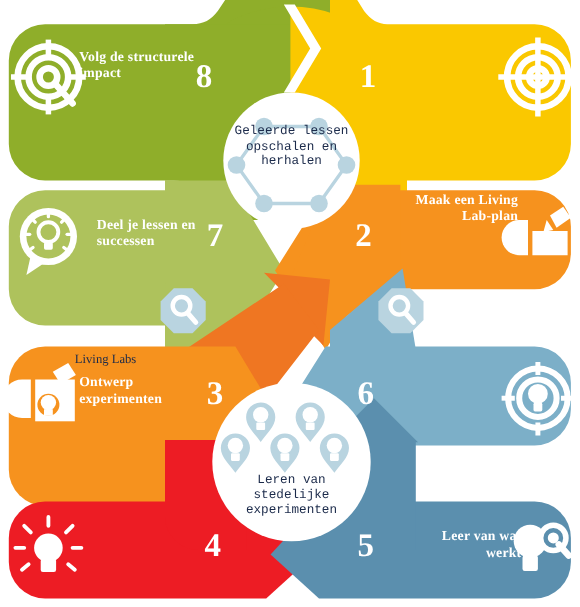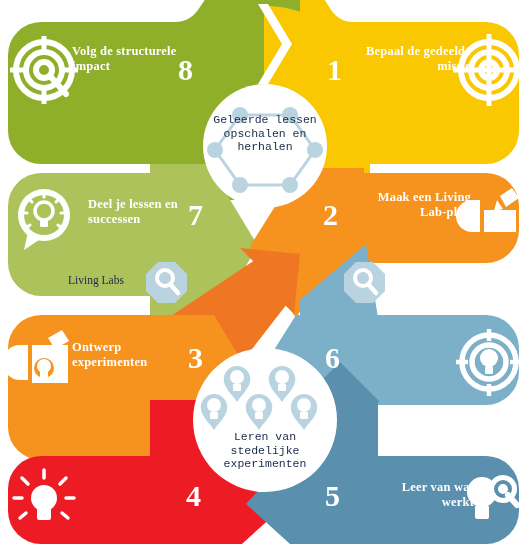--- a/index.html
+++ b/index.html
@@ -10,21 +10,21 @@
   .lbl{position:absolute;color:#ffffff;font-family:"Liberation Serif",serif;
        font-weight:bold;font-size:12.5px;line-height:14.5px;letter-spacing:.2px;}
   .lbl.left{text-align:left;}
   .lbl.right{text-align:right;}
   .num{position:absolute;color:#ffffff;font-family:"Liberation Serif",serif;
        font-weight:bold;font-size:30px;line-height:30px;}
 
   .ctext{position:absolute;color:#1b2a4a;font-family:Liberation Mono, monospace;
          font-size:11.5px;line-height:13.5px;text-align:center;}
   .ll{position:absolute;color:#1b2a4a;font-family:"Liberation Serif",serif;
-      font-size:11.5px;line-height:13px;}
+      font-size:11.5px;line-height:13px;margin-top:47px;}
 </style>
 </head>
 <body>
 
 <div id="stage">
 
   <svg class="layer" viewBox="0 0 527 552">
 
     <path fill="#8fae2a" d="M 8 55
          a 33 33 0 0 1 33 -33
@@ -263,27 +263,26 @@
       <rect x="475" y="505" width="14" height="14" rx="2" fill="#ffffff"></rect>
       <circle cx="503" cy="489" r="14" fill="#ffffff"></circle>
       <circle cx="503" cy="489" r="7" fill="none" stroke="#5b8fae" stroke-width="4"></circle>
       <line x1="508" y1="495" x2="517" y2="505" stroke="#ffffff" stroke-width="6" stroke-linecap="round"></line>
     </g>
   </svg>
 
   <div class="lbl left" style="left:72px;top:44px;width:105px;">Volg de structurele impact</div>
   <div class="num" style="left:178px;top:55px;">8</div>
 
-  <div class="lbl right" style="left:366px;top:44px;width:105px;">Bepaal de gedeelde missie</div>
   <div class="num" style="left:327px;top:55px;">1</div>
 
   <div class="lbl left" style="left:88px;top:197px;width:115px;">Deel je lessen en successen</div>
   <div class="num" style="left:188px;top:200px;">7</div>
 
-  <div class="lbl right" style="left:366px;top:190px;width:105px;">Maak een Living Lab-plan</div>
+  <div class="lbl right" style="left:366px;top:174px;width:105px;">Maak een Living Lab-plan</div>
   <div class="num" style="left:323px;top:200px;">2</div>
 
   <div class="lbl left" style="left:72px;top:340px;width:115px;">Ontwerp experimenten</div>
   <div class="num" style="left:188px;top:343px;">3</div>
 
   <div class="num" style="left:325px;top:343px;">6</div>
 
   <div class="num" style="left:186px;top:481px;">4</div>
 
   <div class="lbl right" style="left:374px;top:480px;width:100px;">Leer van wat werkt</div>

